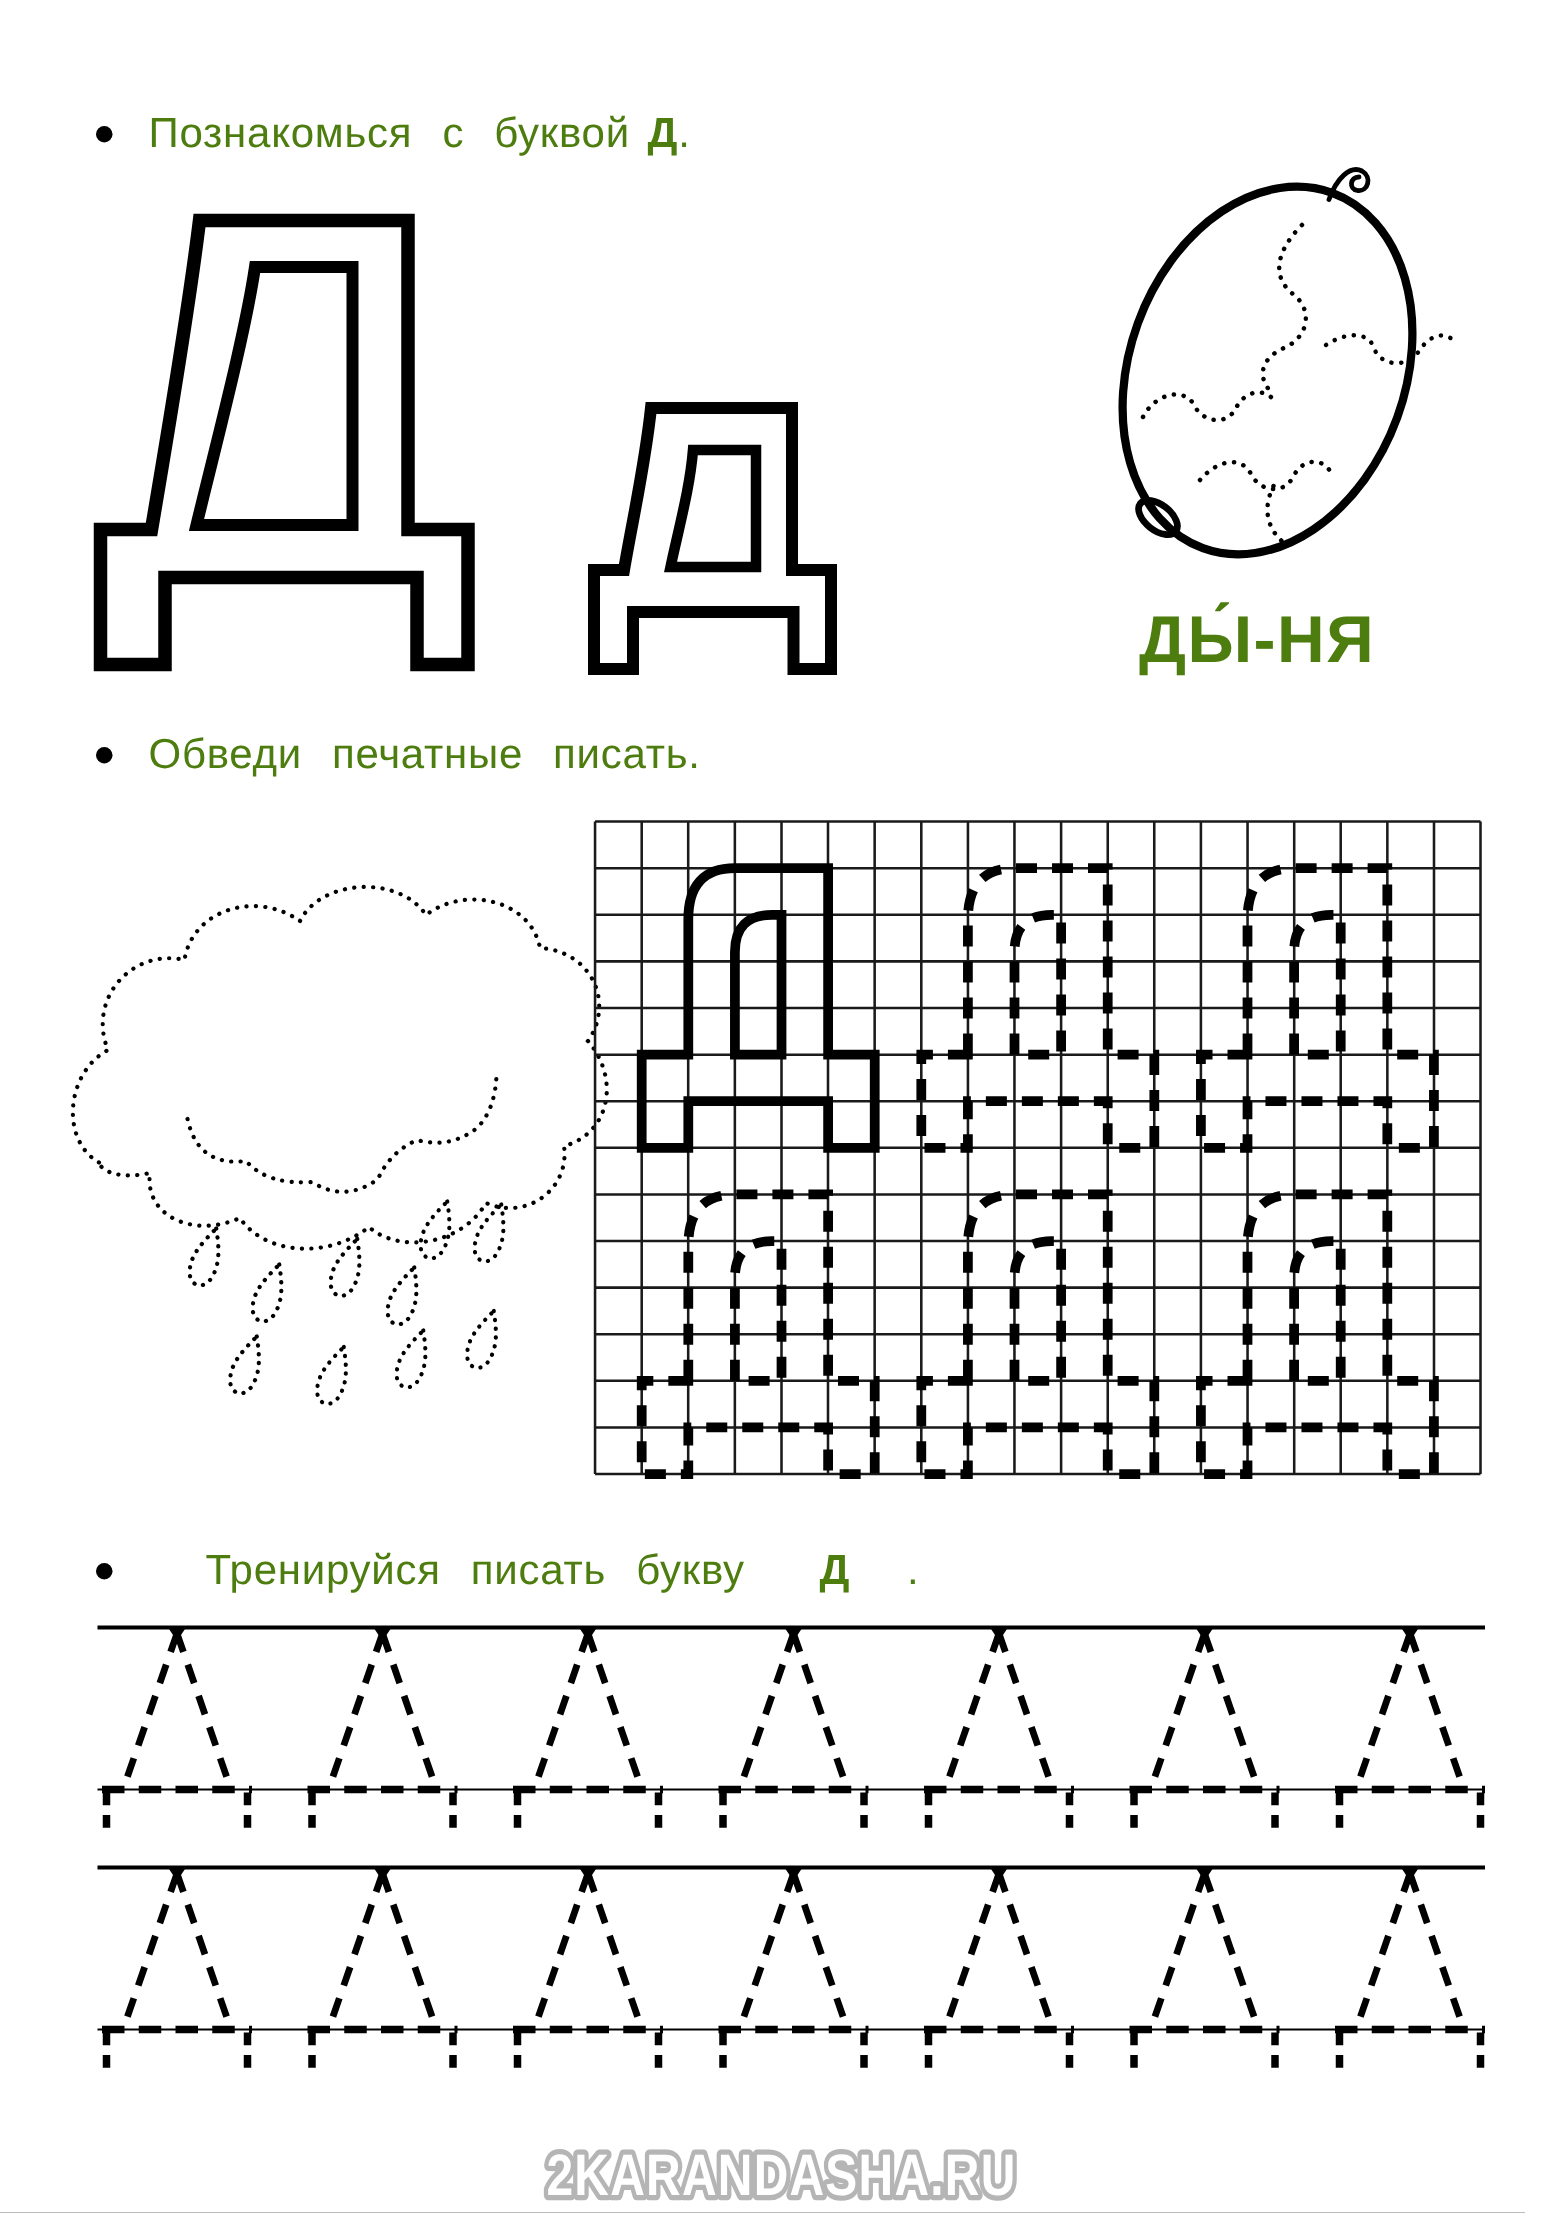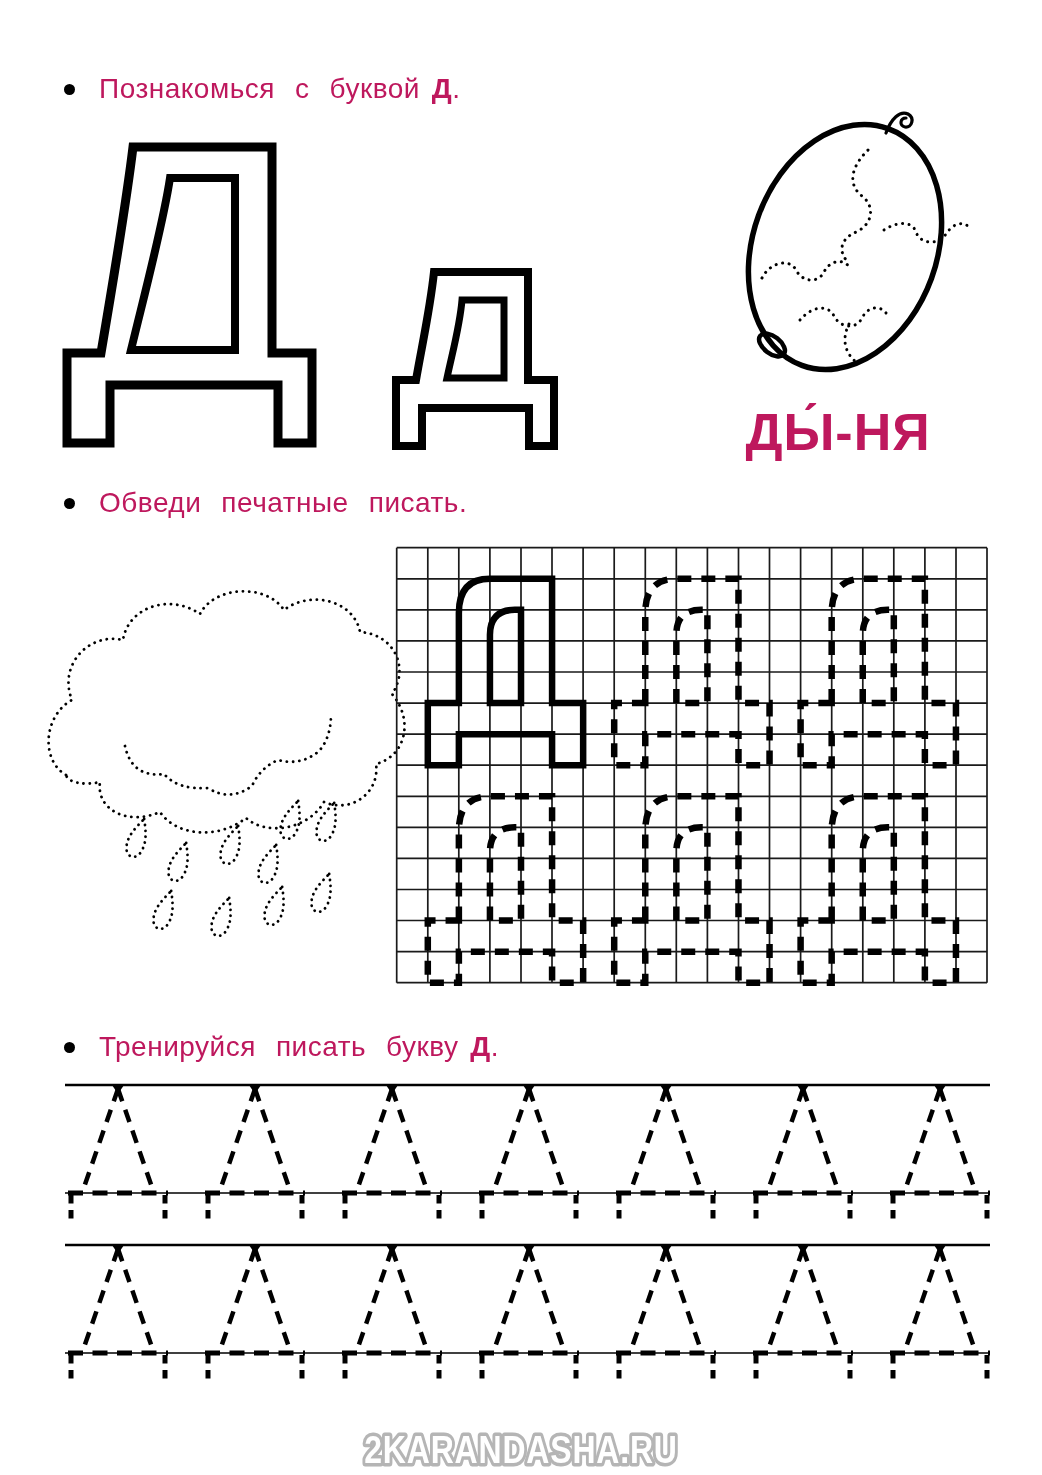--- a/index.html
+++ b/index.html
@@ -1,53 +1,53 @@
 <!DOCTYPE html>
 <html><head>
 <meta charset="utf-8">
 <style>
   html,body{margin:0;padding:0;background:#888;}
   .page{
     position:relative;width:1042px;height:1475px;margin:0 auto;
     background:#ffffff;overflow:hidden;
-    font-family:"Liberation Sans","DejaVu Sans",sans-serif;color:#be185d;
+    font-family:"Liberation Sans","DejaVu Sans",sans-serif;color:#4d7c0f;
   }
   svg.art{position:absolute;left:0;top:0;}
   .heading{
     position:absolute;display:flex;align-items:center;
     font-size:28px;font-weight:400;letter-spacing:.5px;word-spacing:.42em;
   }
   .heading .bullet{
     width:11px;height:11px;border-radius:50%;background:#000;
     display:inline-block;margin-right:24px;flex:0 0 auto;
   }
   .heading b{font-weight:700;margin-left:.42em;}
   .vocab{
     position:absolute;left:738px;top:402px;width:200px;text-align:center;
-    font-size:52px;font-weight:700;letter-spacing:1px;
+    font-size:44px;font-weight:700;letter-spacing:1px;
   }
 </style>
 </head>
 <body>
 
 <div class="page">
 
   <div class="heading" style="left:64px;top:73px;">
     <span class="bullet"></span>
     <span>Познакомься с буквой</span>
       <b>Д</b>
       <span>.</span>
   </div>
 
   <div class="heading" style="left:64px;top:487px;">
     <span class="bullet"></span>
     <span>Обведи печатные писать.</span>
   </div>
 
-  <div class="heading" style="left:64px;top:1031px;">
+  <div class="heading" style="left:64px;top:1031px;gap:38px;">
     <span class="bullet"></span>
     <span>Тренируйся писать букву</span>
       <b>Д</b>
       <span>.</span>
   </div>
 
   <div class="vocab">ДЫ́-НЯ</div>
 
   <svg class="art" width="1042" height="1475" viewBox="0 0 1042 1475">
     <defs>

